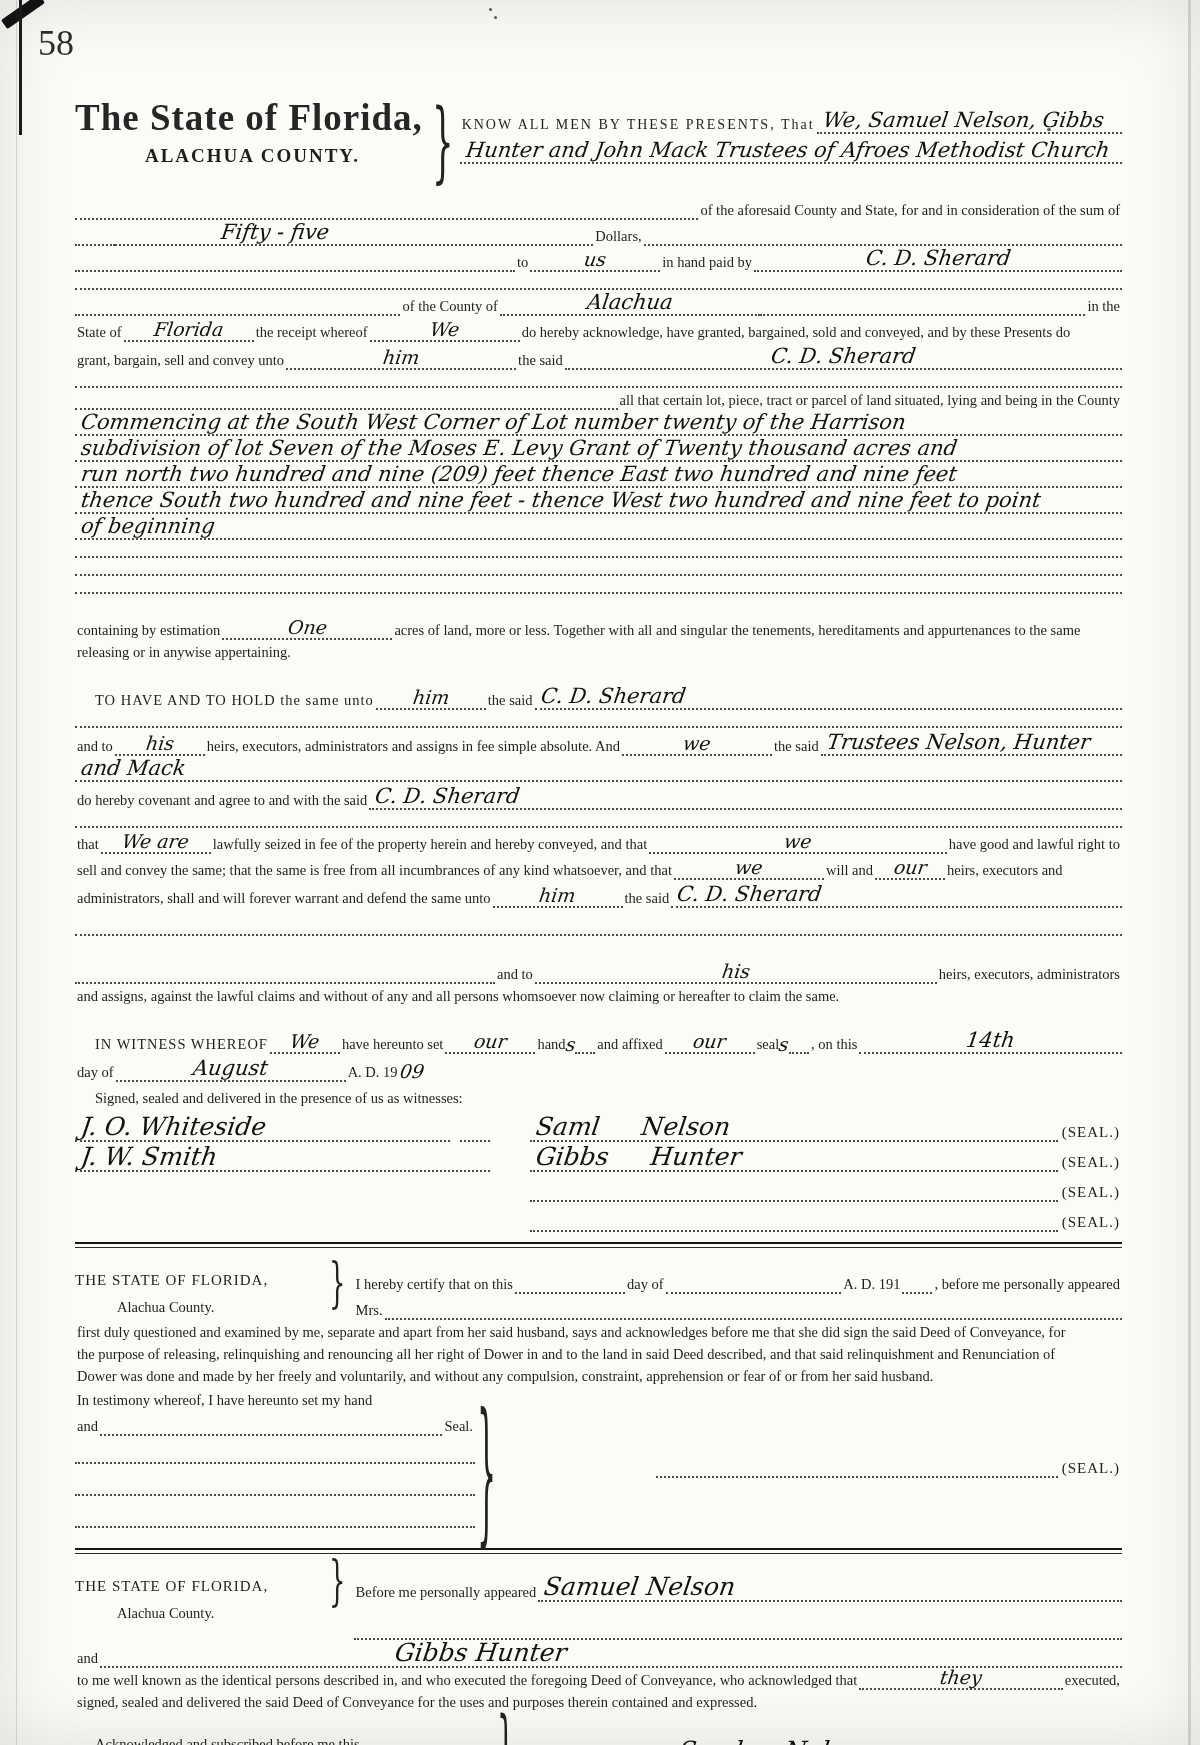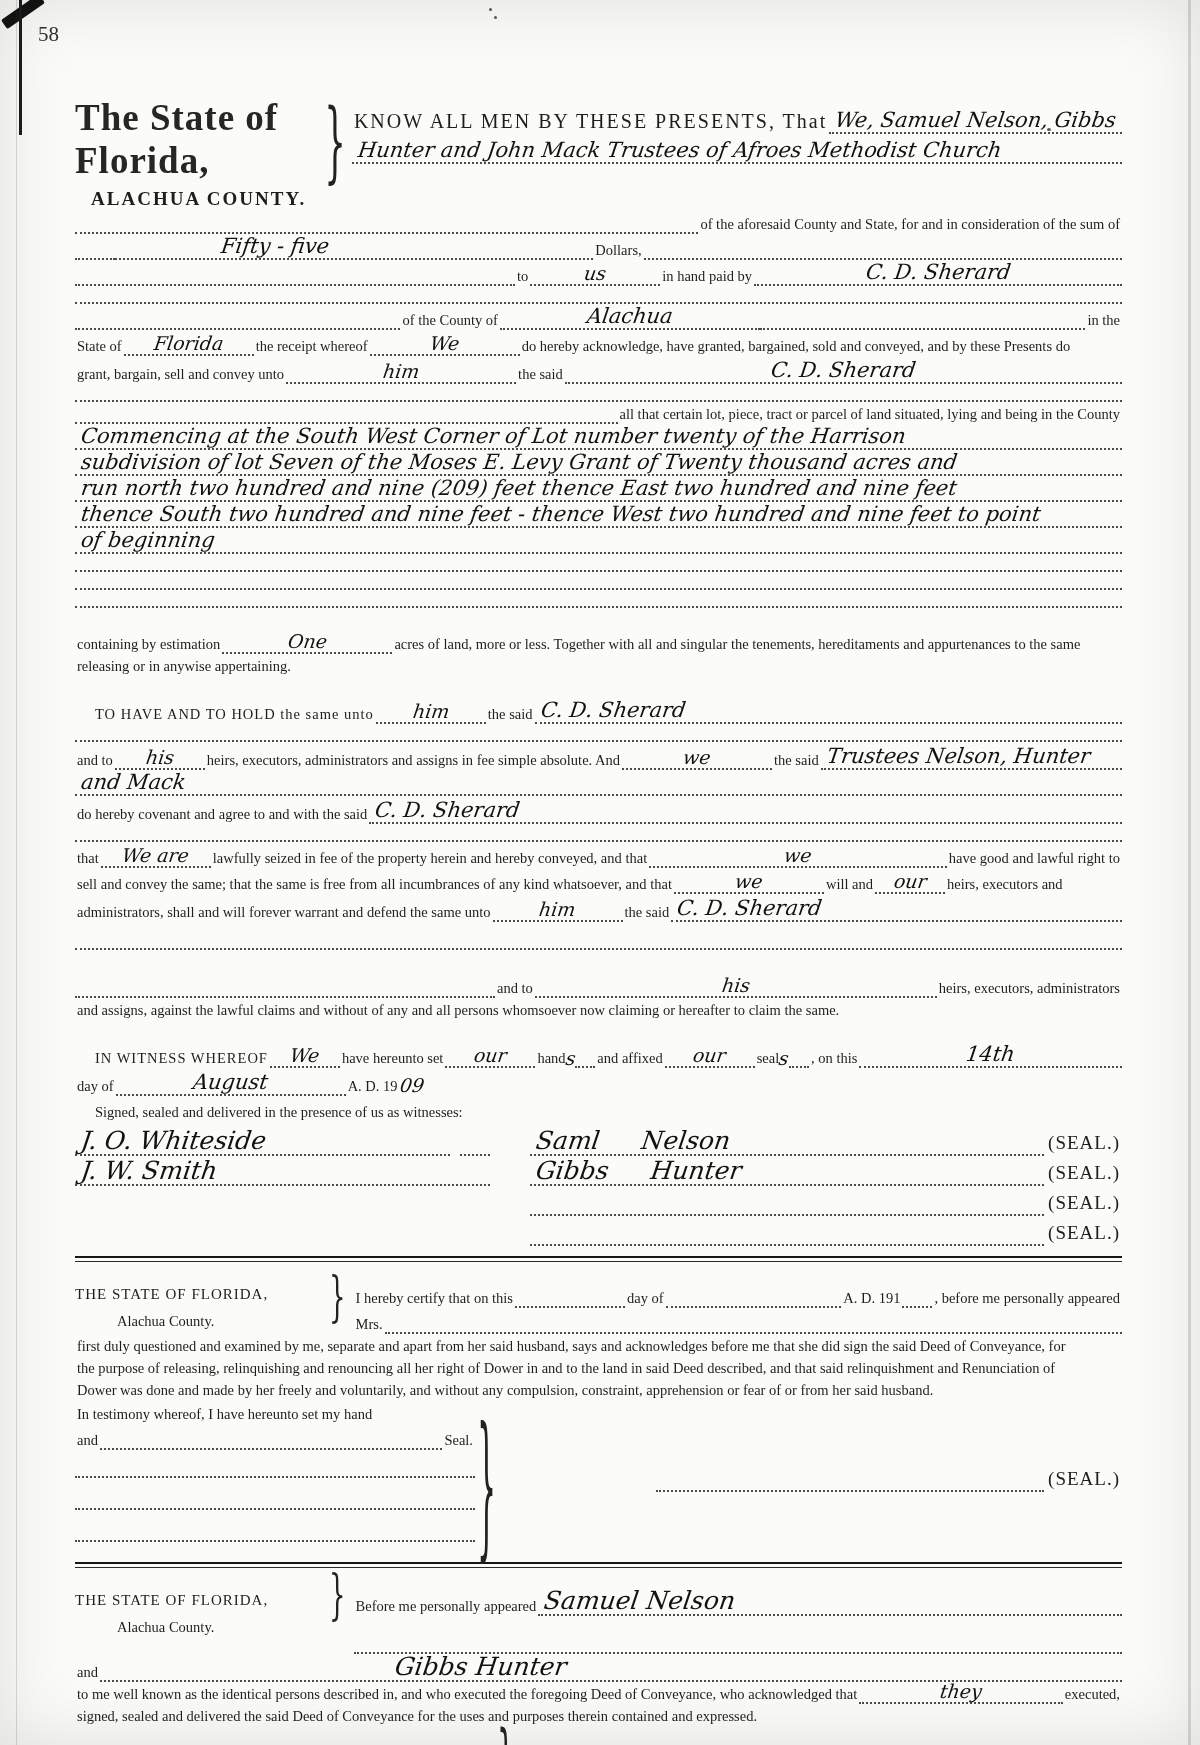--- a/index.html
+++ b/index.html
@@ -7,53 +7,53 @@
 body{background:#dcdcda;font-family:"Liberation Serif",serif;color:#1e1e1e;position:relative;overflow:hidden}
 .paper{position:absolute;inset:0;background:#fbfbf8;box-shadow:inset 0 0 70px rgba(110,110,100,.20)}
 .edge-line{position:absolute;left:19px;top:0;width:3px;height:135px;background:#1b1b1b}
 .edge-faint{position:absolute;left:16px;top:0;width:1px;height:100%;background:rgba(60,60,60,.18)}
 .right-band{position:absolute;right:9px;top:0;width:3px;height:100%;background:rgba(100,100,92,.22)}
 .corner-mark{position:absolute;left:0px;top:6px;width:46px;height:11px;background:#121212;transform:rotate(-35deg);border-radius:2px}
 .speck{position:absolute;background:#555;border-radius:50%}
 .s1{left:489px;top:8px;width:3px;height:3px}
 .s2{left:494px;top:16px;width:3px;height:3px}
 .s3{left:1047px;top:128px;width:4px;height:3px}
-.page-num{position:absolute;left:38px;top:22px;font-size:21px;color:#2e2e2e;font-family:"Liberation Serif",serif}
+.page-num{position:absolute;left:38px;top:22px;font-size:36px;color:#2e2e2e;font-family:"Liberation Serif",serif}
 .content{position:absolute;left:75px;top:96px;width:1047px}
 .row{display:flex;align-items:flex-end;min-height:24px;position:relative}
 .p{white-space:nowrap;font-size:14.5px;line-height:1.3;padding:0 2px}
 .d{border-bottom:2px dotted #4a4a46;display:flex;align-items:flex-end;justify-content:center;min-height:6px}
 .grow{flex:1 1 40px;min-width:8px}
 .left{justify-content:flex-start}
 .hw{font-family:"DejaVu Serif",serif;font-style:italic;color:#121212;display:inline-block;transform:skewX(-8deg);white-space:nowrap;line-height:1;padding:0 6px 1px 6px}
 .hw-s{font-size:19px}
 .hw-m{font-size:21px}
 .hw-l{font-size:25px}
-.sc{letter-spacing:2px;font-size:20px}
+.sc{letter-spacing:2px;font-size:14px}
 .caps{letter-spacing:1px}
 .w20{flex:0 0 20px}.w30{flex:0 0 30px}.w40{flex:0 0 40px}.w70{flex:0 0 70px}.w90{flex:0 0 90px}
 .w110{flex:0 0 110px}.w130{flex:0 0 130px}.w150{flex:0 0 150px}.w170{flex:0 0 170px}.w230{flex:0 0 230px}.w260{flex:0 0 260px}
 .blank{min-height:18px}
 .rh22{min-height:22px}.rh26{min-height:26px}.rh28{min-height:28px}.rh30{min-height:30px}
 .mt6{margin-top:20px}.mt10{margin-top:10px}.mt14{margin-top:14px}
 .masthead{display:flex;align-items:flex-start;min-height:100px}
 .mast-left{width:355px}
 .state-title{font-size:37px;font-weight:bold;letter-spacing:1px;color:#262626}
 .county-title{font-size:19px;font-weight:bold;letter-spacing:2px;text-align:center;margin-top:6px}
 .brace{font-family:"DejaVu Serif",serif;color:#222;display:inline-block;line-height:1}
 .b-mast{font-size:34px;transform:scaleY(2.6);margin:28px 6px 0 2px}
 .b-head{font-size:26px;transform:scaleY(2.1);margin:10px 8px 0 2px}
 .b-big{font-size:30px;transform:scaleY(5.2);margin:48px 10px 0 2px;align-self:flex-start}
 .b-sub{font-size:28px;transform:scaleY(3.9);margin:34px 8px 0 2px;align-self:flex-start}
 .mast-right{flex:1;padding-top:10px}
 .sig-area{display:flex;margin-top:4px}
 .sig-left{width:455px;padding-right:40px}
 .sig-right{flex:1}
 .sig-row{min-height:30px}
-.seal-label{font-size:19px;letter-spacing:1px;padding-left:4px}
+.seal-label{font-size:15px;letter-spacing:1px;padding-left:4px}
 .wide-ws .hw{word-spacing:34px}
 .rule2{border-top:2.5px solid #161616;border-bottom:1.3px solid #2a2a2a;height:6px;width:100%}
 .head2{display:flex}
 .state-col{width:252px;padding-top:4px}
 .state-line{font-size:15px;letter-spacing:1px}
 .county-line{font-size:14.5px;padding-left:42px;margin-top:10px}
 .head-lines{flex:1}
 .test-area{display:flex}
 .test-left{width:400px}
 .test-right{flex:1;padding-left:150px}

